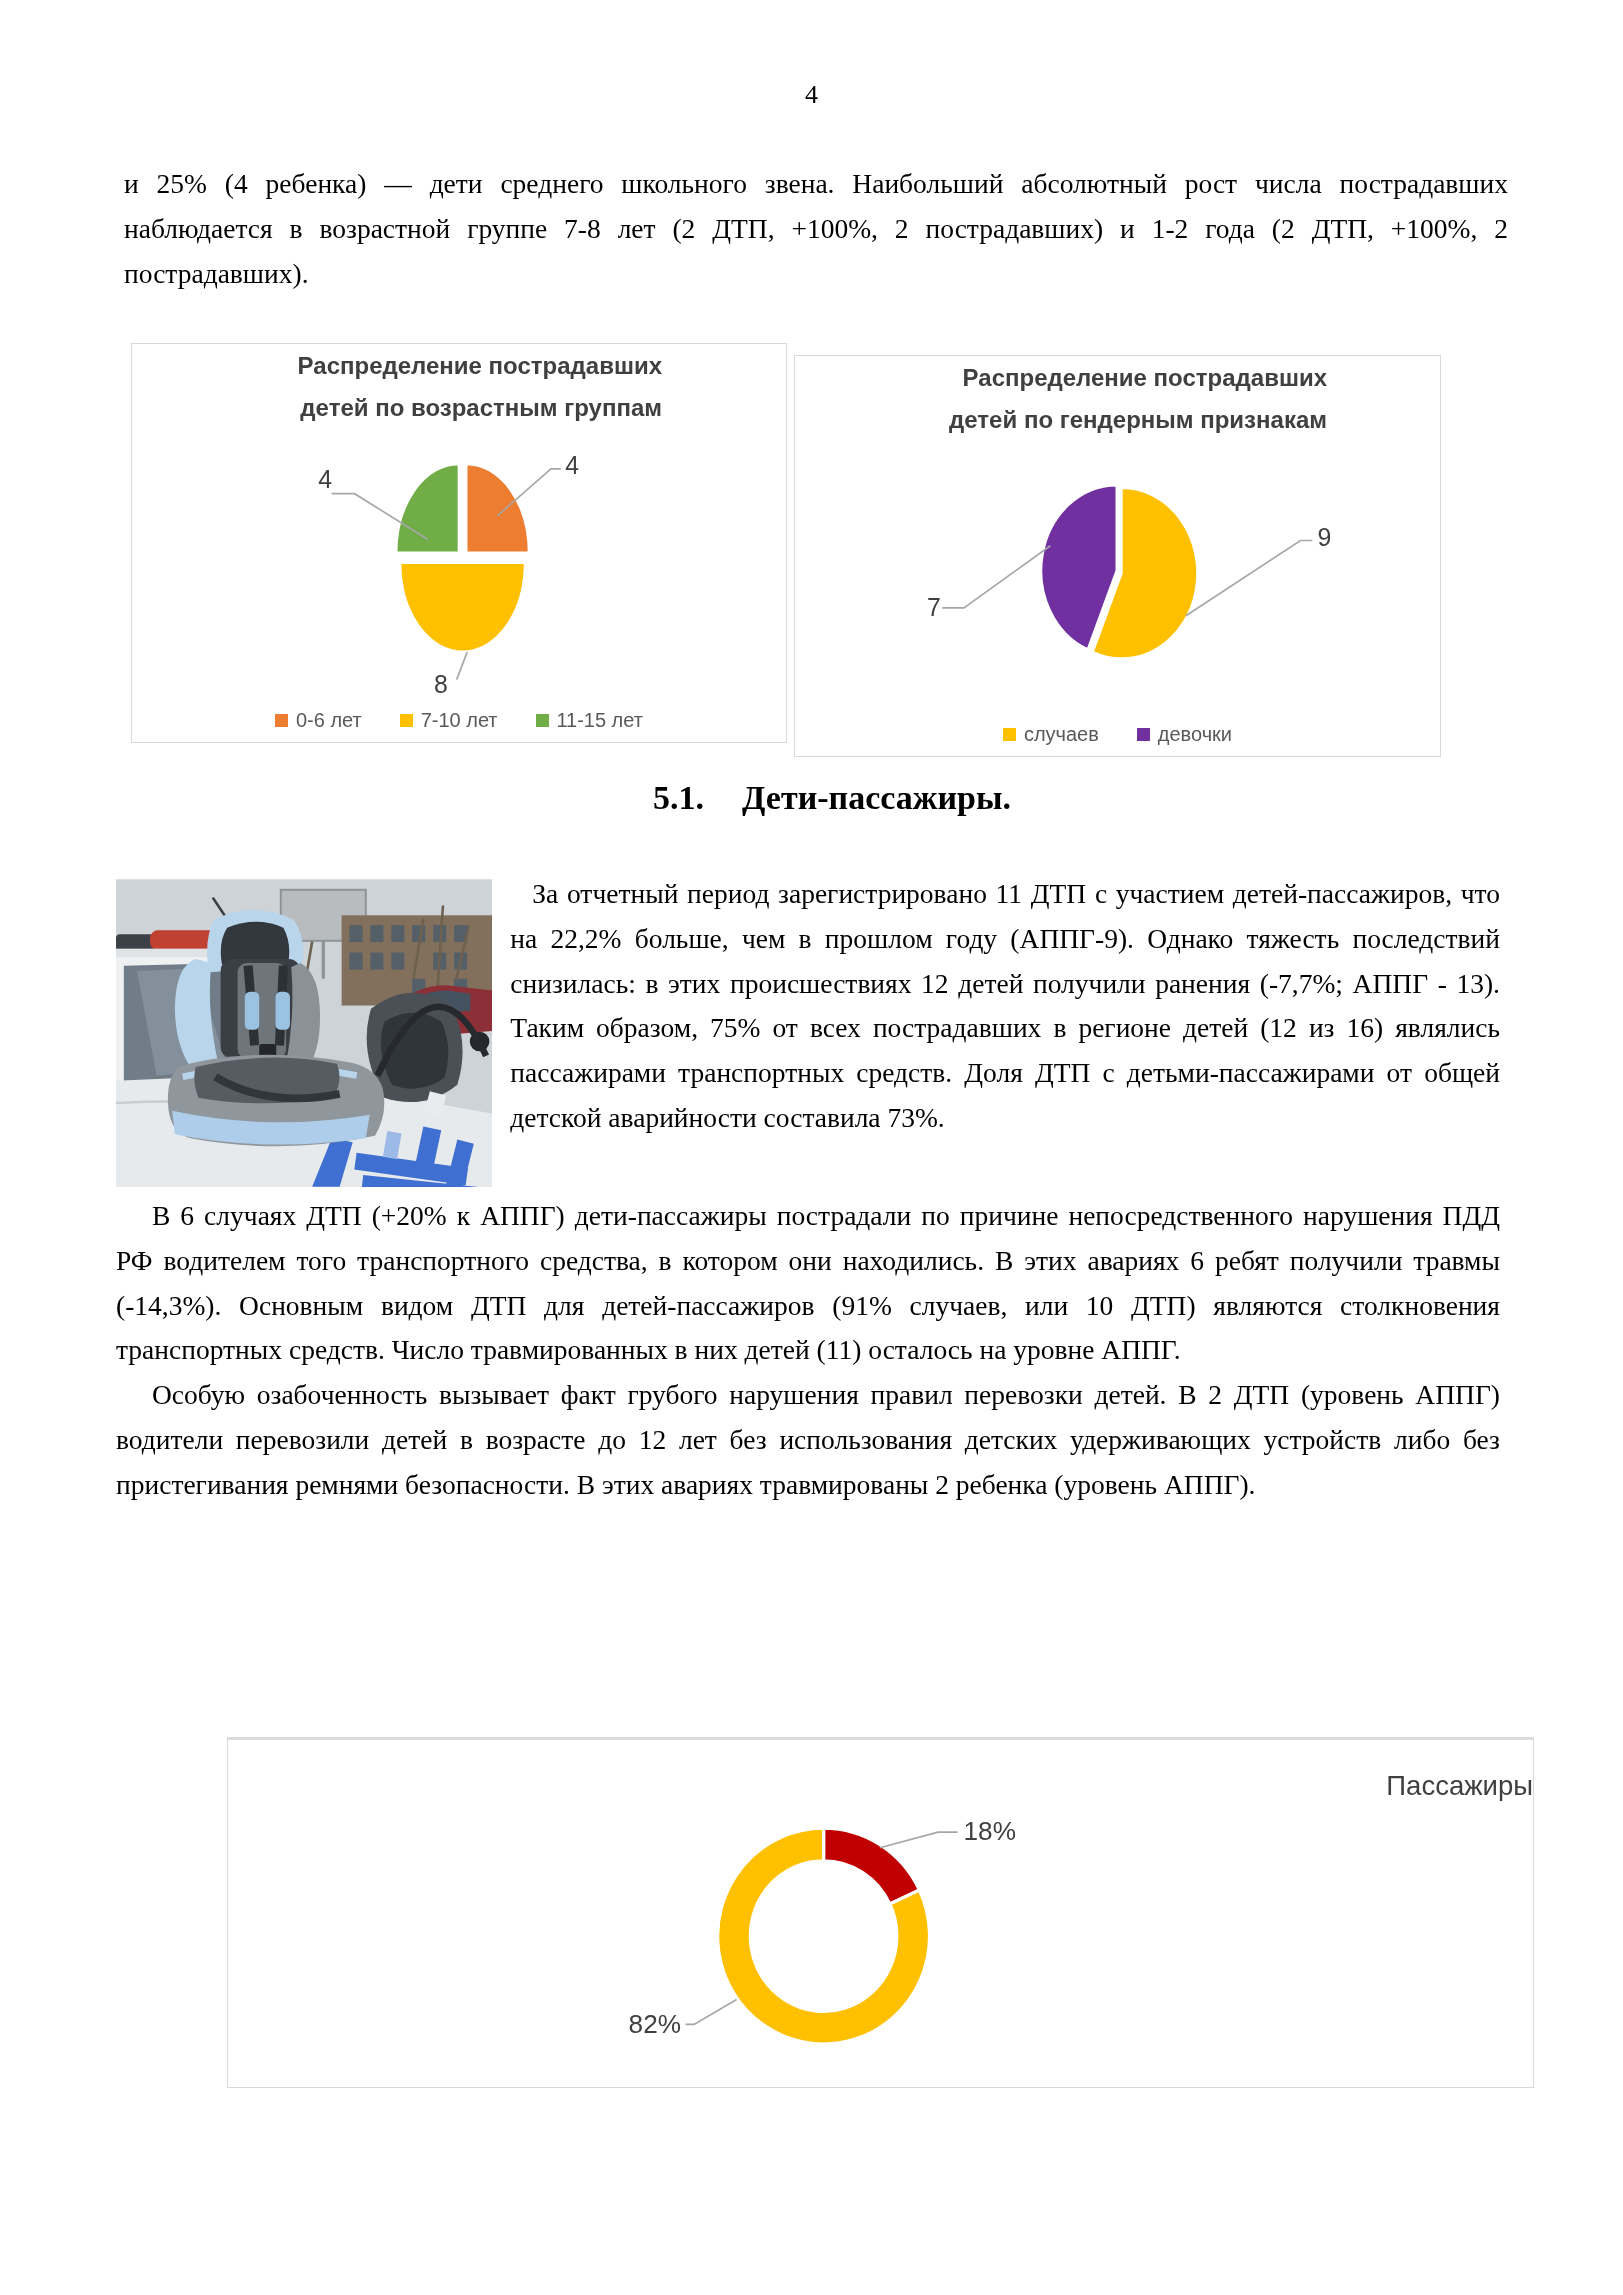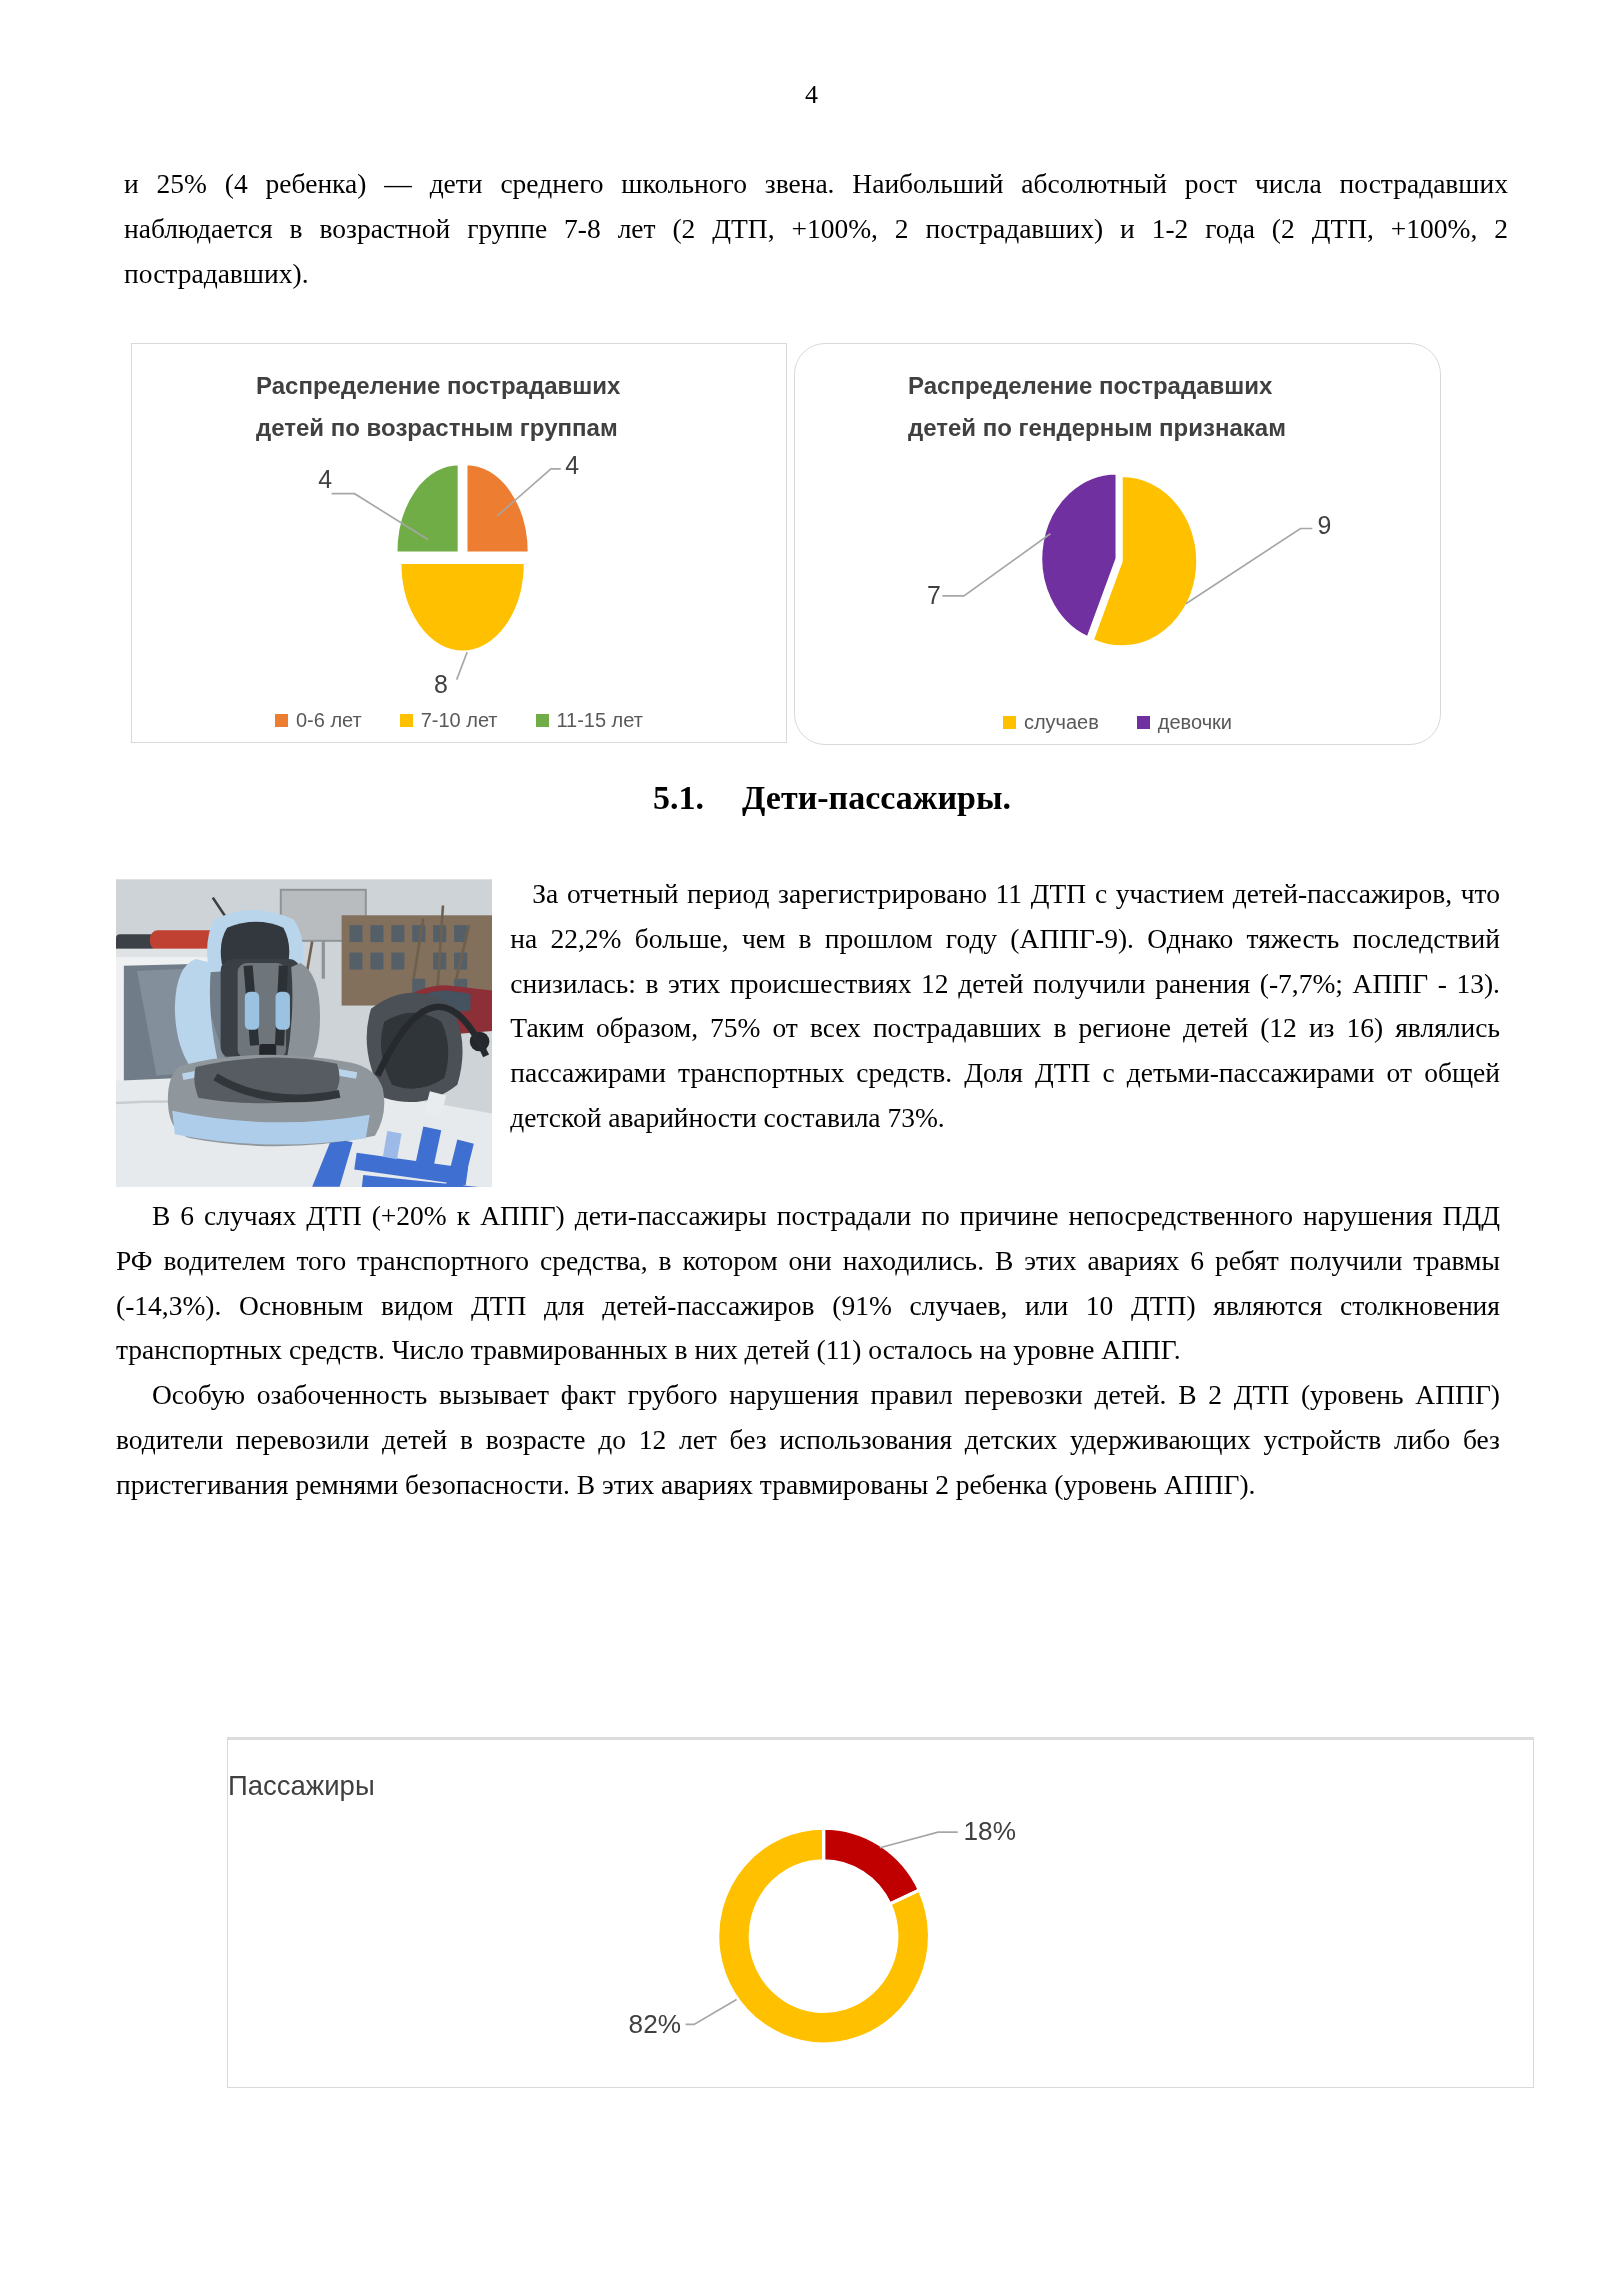--- a/index.html
+++ b/index.html
@@ -10,24 +10,24 @@
   .intro{position:absolute;left:124px;top:162px;width:1384px;}
   .flowtext{position:absolute;left:116px;top:872px;width:1384px;}
   .photo{float:left;width:376px;height:308px;margin:6.5px 18.3px 3.9px 0;}
   .pass{text-indent:22px;min-height:322px;}
   .ind{text-indent:36px;}
   .h51{position:absolute;top:779px;left:0;width:100%;box-sizing:border-box;padding-left:41px;
        text-align:center;font-weight:bold;font-size:34px;}
   .h51 .t{margin-left:38px;}
   .chart-card{position:absolute;background:#fff;border:1.3px solid #d9d9d9;}
   .card-l{left:131px;top:343px;width:654px;height:398px;}
-  .card-r{left:794px;top:343px;width:645px;height:400px;border-radius:31px;}
+  .card-r{left:794px;top:355px;width:645px;height:400px;}
   .card-b{left:227px;top:1737px;width:1305px;height:347px;border-top:3.9px solid #dcdcdc;}
-  .ctitle{font-family:"Liberation Sans",sans-serif;color:#404040;text-align:left;
-          font-size:24px;line-height:1.75;font-weight:600;margin:21px auto 0;}
+  .ctitle{font-family:"Liberation Sans",sans-serif;color:#404040;text-align:right;
+          font-size:24px;line-height:1.75;font-weight:600;margin:1px auto 0;}
   .ctitle.w1{width:406px;}
   .ctitle.w2{width:419px;}
   .ctitle.w3{width:100%;font-size:27.5px;font-weight:400;margin-top:22px;}
   .csvg{position:absolute;left:0;}
   .legend{position:absolute;left:0;bottom:10.5px;width:100%;display:flex;justify-content:center;
           gap:38px;font-family:"Liberation Sans",sans-serif;color:#595959;}
   .legend.wide{gap:75px;}
   .lentry{display:flex;align-items:center;gap:7.9px;}
   .ltext{font-size:20px;}
   .card-b .ltext{font-size:21.6px;}

